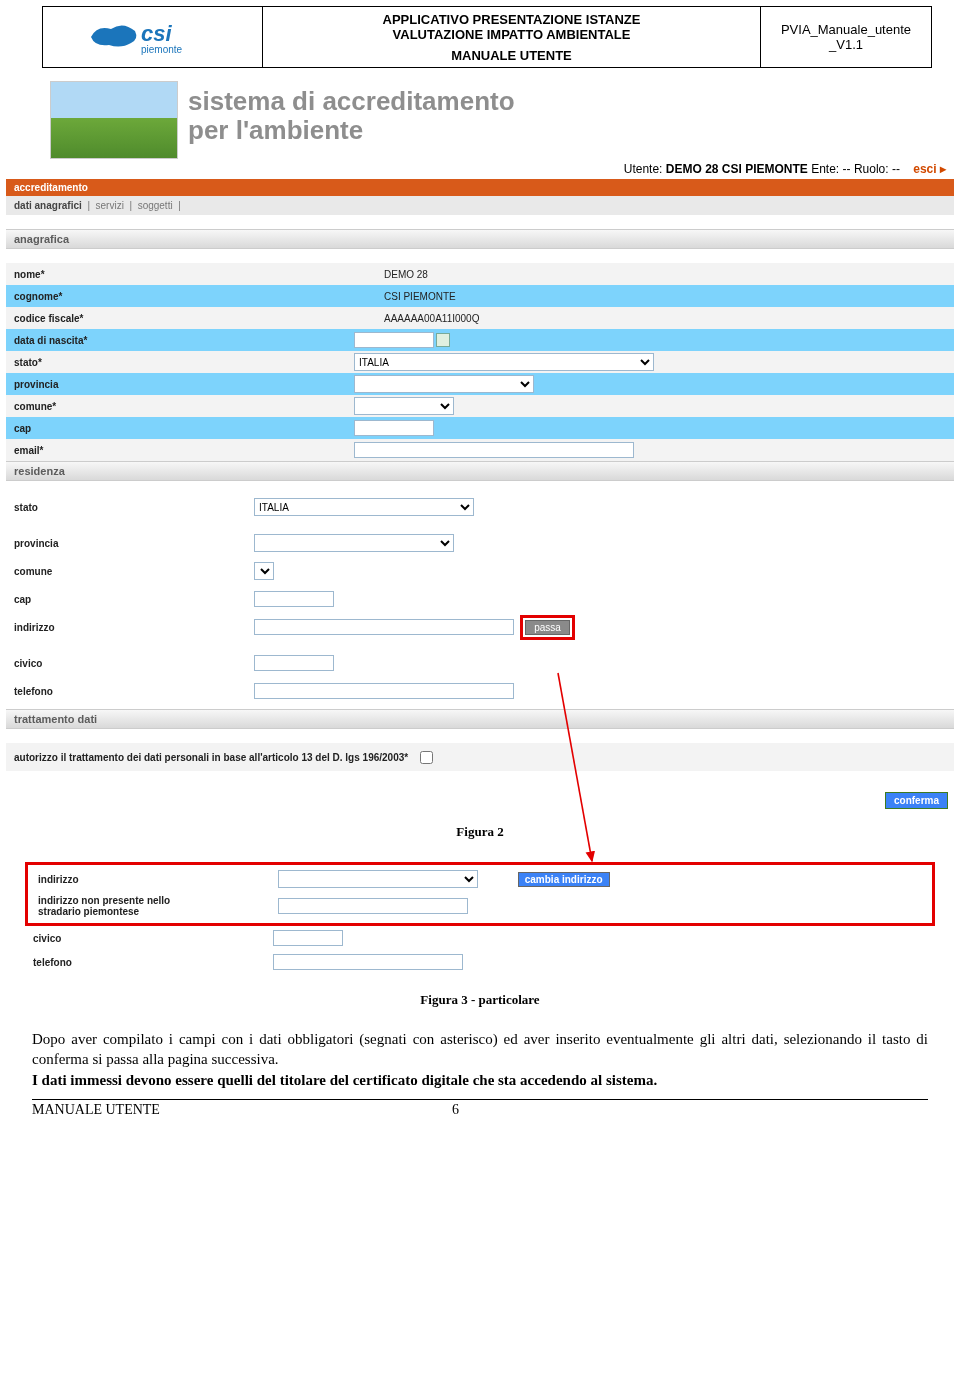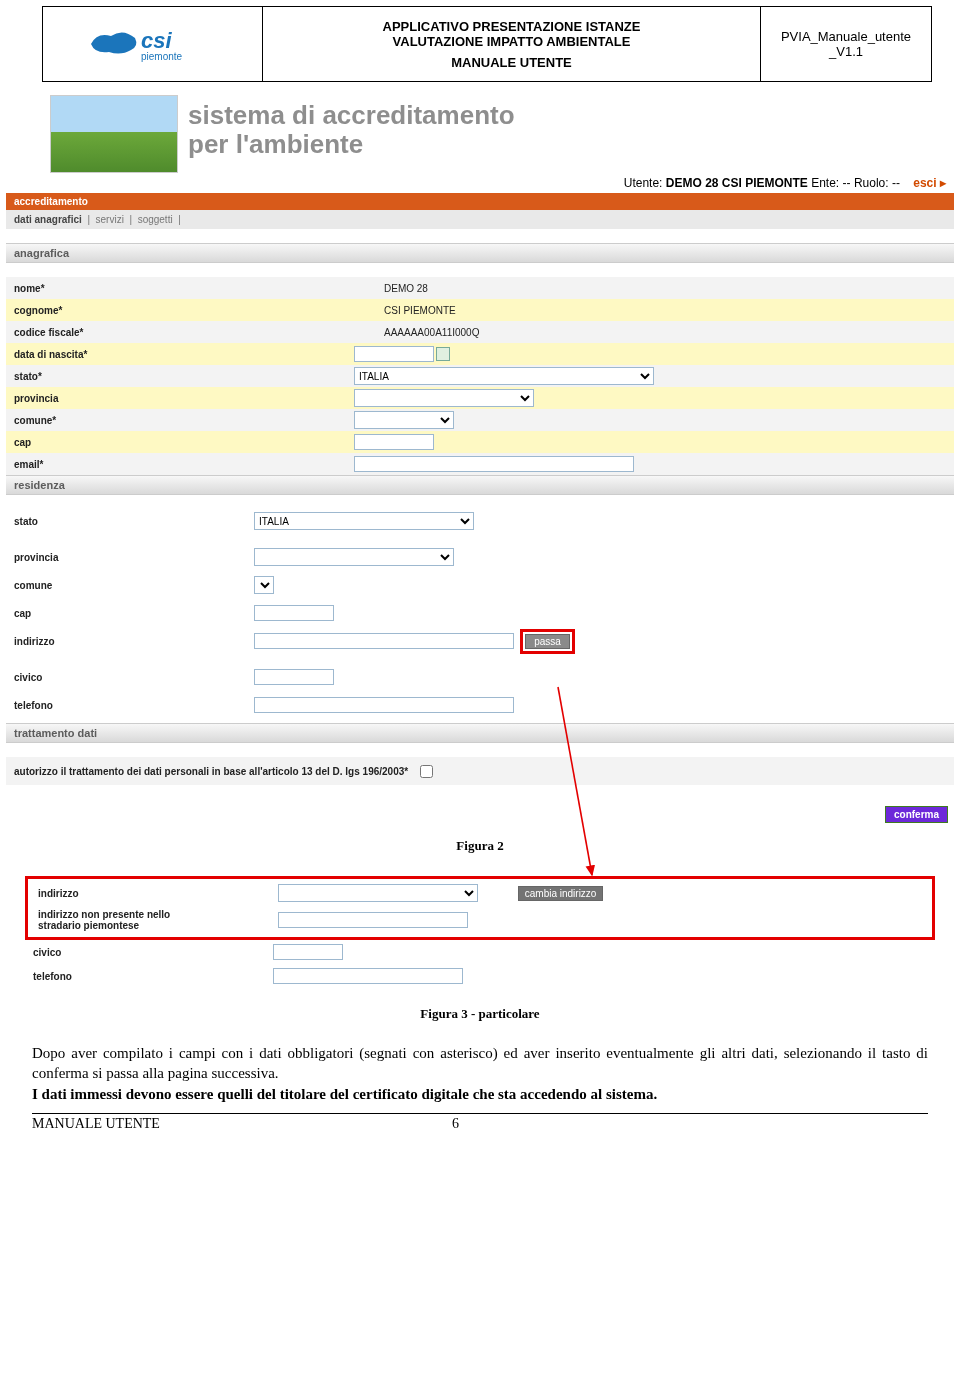--- a/index.html
+++ b/index.html
@@ -1,18 +1,18 @@
 <!DOCTYPE html>
 <html><head>
 <meta charset="utf-8">
 <style>
   * { box-sizing: border-box; margin: 0; padding: 0; }
   body { font-family: Arial, Helvetica, sans-serif; font-size: 11px; background: #fff; color: #000; width: 960px; }
   
-  .doc-header { border: 1.5px solid #000; margin: 6px 28px 13px 42px; display: flex; height: 76px; }
+  .doc-header { border: 1.5px solid #000; margin: 6px 28px 13px 42px; display: flex; height: 62px; }
   .doc-header .logo-cell { width: 220px; border-right: 1.5px solid #000; display: flex; align-items: center; justify-content: center; }
   .doc-header .title-cell { flex: 1; border-right: 1.5px solid #000; display: flex; flex-direction: column; align-items: center; justify-content: center; font-size: 13px; font-weight: bold; text-align: center; padding: 2px; }
   .doc-header .ref-cell { width: 170px; display: flex; align-items: center; justify-content: center; font-size: 13px; text-align: center; }
   
   .screenshot-container { margin: 10px 6px 4px 6px; }
   
   .hero { display: flex; height: 78px; background: #fff; padding-left: 44px; }
   .hero-img { width: 128px; background: linear-gradient(to bottom, #b1d9f5 0%, #b1d9f5 48%, #6ca83a 48%, #4f8b2c 100%); border: 1px solid #ccc; }
   .hero-title { flex: 1; padding: 6px 10px; }
   .hero-title h1 { font-size: 26px; color: #8e8e8e; font-weight: bold; line-height: 1.1; }
@@ -20,31 +20,31 @@
   .userbar { text-align: right; padding: 3px 8px; font-size: 12px; background: #fff; }
   .userbar strong { font-weight: bold; }
   .userbar .esci { color: #d24a00; font-weight: bold; margin-left: 10px; }
   
   .orange-bar { background: #d85a1a; color: #fff; font-size: 10px; padding: 3px 8px; font-weight: bold; }
   .tabbar { background: #e9e9e9; padding: 4px 8px; font-size: 10px; color: #777; }
   .tabbar .active { font-weight: bold; color: #444; }
   
   .section-bar { background: linear-gradient(to bottom, #f7f7f7, #d9d9d9); border-top: 1px solid #ccc; border-bottom: 1px solid #ccc; color: #5c5c5c; font-size: 11px; padding: 3px 8px; font-weight: bold; }
   
-  .form-area { background: #fef9c3; }
+  .form-area { background: #7dd3fc; }
   .form-row { display: flex; align-items: center; height: 22px; padding: 0 8px; }
   .form-row.alt { background: #f3f3f3; }
   .form-row .lbl { width: 340px; font-size: 10px; font-weight: bold; color: #222; }
   .form-row .val { font-size: 10px; color: #222; margin-left: 30px; }
   .form-row input[type=text] { font-size: 10px; border: 1px solid #9db8cf; height: 16px; padding: 0 2px; background: #fff; }
   .form-row select { font-size: 10px; border: 1px solid #9db8cf; height: 18px; background: #fff; }
   .date-icon { display: inline-block; width: 14px; height: 14px; border: 1px solid #7a9; background: #e0f0e0; vertical-align: middle; margin-left: 2px; }
   .btn-cerca { background: #8a8a8a; color: #fff; font-size: 10px; border: 1px solid #666; padding: 1px 8px; cursor: pointer; }
-  .btn-conferma { background: #6d28d9; color: #fff; font-size: 10px; font-weight: bold; border: 1px solid #3f7a1f; padding: 2px 8px; cursor: pointer; }
-  .btn-cambia { background: #737373; color: #fff; font-size: 10px; border: 1px solid #666; padding: 1px 6px; cursor: pointer; }
+  .btn-conferma { background: #3b82f6; color: #fff; font-size: 10px; font-weight: bold; border: 1px solid #3f7a1f; padding: 2px 8px; cursor: pointer; }
+  .btn-cambia { background: #3b82f6; color: #fff; font-size: 10px; border: 1px solid #666; padding: 1px 6px; cursor: pointer; font-weight: bold; }
   .checkbox { width: 13px; height: 13px; }
   
   .residenza-area { padding: 4px 0; }
   .residenza-area .form-row { padding: 2px 8px; height: 28px; }
   .residenza-area .lbl { width: 240px; }
   
   .highlight-cerca { border: 3px solid #e30000; display: inline-block; padding: 2px; }
   
   .confirm-bar { text-align: right; padding: 3px 6px; background: #fff; }
   

